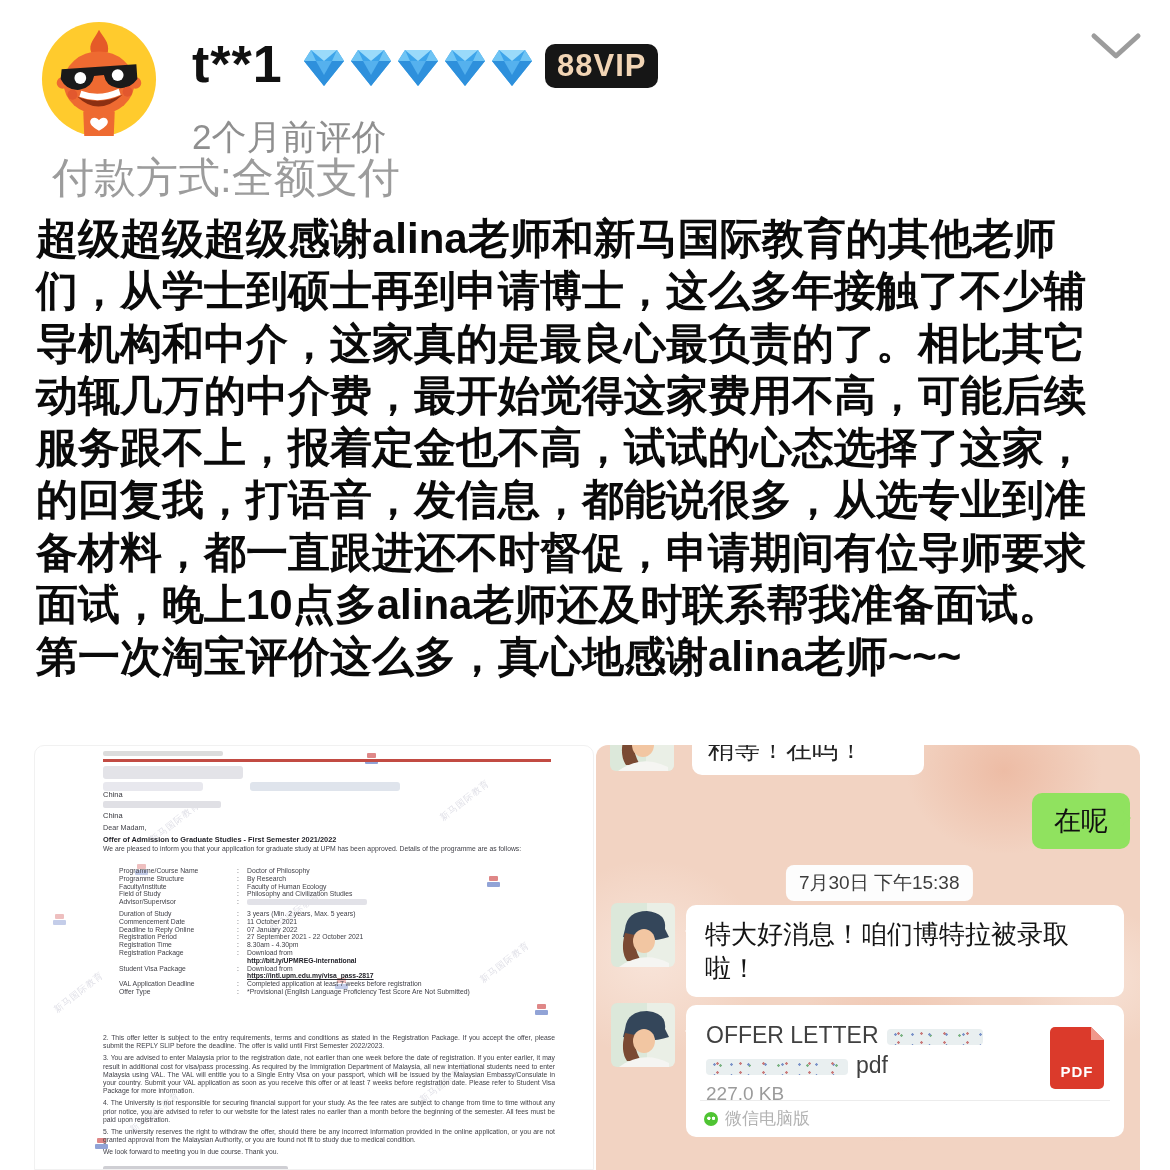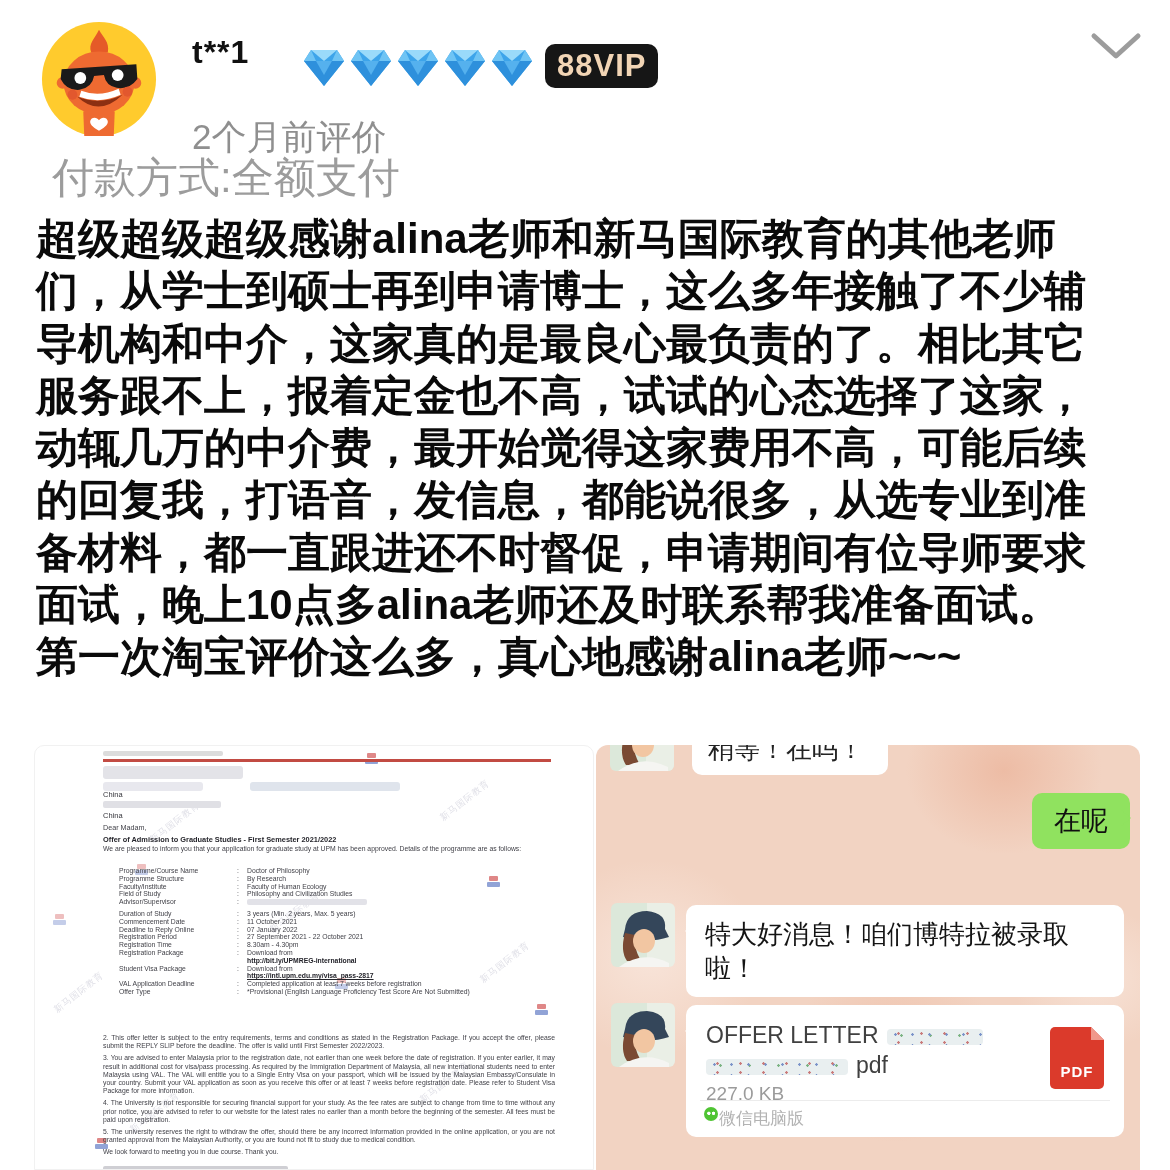--- a/index.html
+++ b/index.html
@@ -1,21 +1,21 @@
 <!DOCTYPE html>
 <html><head>
 <meta charset="utf-8">
 <style>
   html,body{margin:0;padding:0;background:#fff;}
   .page{position:relative;width:1170px;height:1170px;background:#fff;overflow:hidden;
         font-family:"Liberation Sans","DejaVu Sans",sans-serif;}
 
   
   .avatar{position:absolute;left:40px;top:20px;width:118px;height:118px;border-radius:50%;overflow:hidden;}
-  .username{position:absolute;left:192px;top:34px;font-size:32px;font-weight:800;color:#111;letter-spacing:1px;}
+  .username{position:absolute;left:192px;top:34px;font-size:52px;font-weight:800;color:#111;letter-spacing:1px;}
   .diamonds{position:absolute;left:302px;top:48px;display:flex;gap:3px;}
   .vip-badge{position:absolute;left:545px;top:44px;background:#161616;color:#F2D5B5;
              font-size:31px;font-weight:700;padding:4px 12px;border-radius:10px;letter-spacing:1px;}
   .review-time{position:absolute;left:192px;top:114px;font-size:35px;color:#8f8f8f;}
   .chevron{position:absolute;left:1090px;top:30px;cursor:pointer;}
 
   
   .payment{position:absolute;left:52px;top:150px;font-size:42px;color:#9c9c9c;font-weight:500;}
   .review{position:absolute;left:36px;top:213px;}
   .rline{font-size:42px;line-height:52.3px;color:#0a0a0a;font-weight:600;white-space:nowrap;}
@@ -59,21 +59,21 @@
   .wc{position:absolute;left:596px;top:745px;width:544px;height:425px;border-radius:12px 12px 0 0;overflow:hidden;cursor:pointer;
       background:
         radial-gradient(140px 120px at 75% 6%, #EDBCA5 0%, rgba(237,188,165,0) 70%),
         radial-gradient(160px 140px at 10% 50%, #F8E4D9 0%, rgba(248,228,217,0) 70%),
         radial-gradient(150px 130px at 55% 72%, #EFC2AC 0%, rgba(239,194,172,0) 70%),
         radial-gradient(120px 100px at 92% 55%, #F7E2D6 0%, rgba(247,226,214,0) 70%),
         #F2D3C2;}
   .wc *{box-sizing:border-box;}
   .wc-topavatar{position:absolute;left:14px;top:0;width:64px;height:26px;overflow:hidden;border-radius:0 0 6px 6px;}
   .wc-topavatar svg{margin-top:-38px;display:block;}
-  .wc-topbubble{position:absolute;left:96px;top:0;width:196px;height:30px;background:#fff;border-radius:0 0 10px 10px;overflow:hidden;}
+  .wc-topbubble{position:absolute;left:96px;top:0;width:232px;height:30px;background:#fff;border-radius:0 0 10px 10px;overflow:hidden;}
   .wc-topbubble span{display:block;margin-top:-13px;padding-left:16px;font-size:26px;color:#222;white-space:nowrap;}
   .wc-green{position:absolute;left:436px;top:48px;height:56px;background:#90E25F;border-radius:10px;
             display:flex;align-items:center;padding:0 22px;font-size:27px;color:#101010;}
   .wc-green::after{content:"";position:absolute;right:-9px;top:17px;width:0;height:0;
                    border:8px solid transparent;border-left:10px solid #90E25F;}
   .wc-time{position:absolute;left:50%;transform:translateX(-44%);top:120px;background:#FDFDFD;border-radius:8px;
            padding:5px 13px;font-size:19px;color:#3d3d3d;white-space:nowrap;}
   .wc-avatar{position:absolute;width:64px;height:64px;border-radius:6px;overflow:hidden;}
   .wc-avatar svg{filter:blur(.6px);}
   .wc-msg-avatar{left:15px;top:158px;}
@@ -92,21 +92,21 @@
   .redact-chip.r1{width:96px;margin-left:8px;}
   .redact-chip.r2{width:142px;margin-right:8px;}
   .fsize{padding:3px 12px 0 20px;font-size:19px;color:#9b9b9b;}
   .pdf{position:absolute;right:20px;top:22px;width:54px;height:62px;background:#DB3A2B;border-radius:5px;
        clip-path:polygon(0 0,41px 0,54px 13px,54px 62px,0 62px);}
   .pdf::before{content:"";position:absolute;top:0;right:0;width:13px;height:13px;background:#F0988B;
                clip-path:polygon(0 0,13px 13px,0 13px);}
   .pdf span{position:absolute;bottom:9px;left:0;right:0;text-align:center;color:#fff;font-weight:700;
             font-size:15px;letter-spacing:1px;}
   .fdivider{position:absolute;left:14px;right:14px;bottom:36px;height:1px;background:#ececec;}
-  .ffooter{position:absolute;left:18px;bottom:7px;display:flex;align-items:flex-start;gap:1px;
+  .ffooter{position:absolute;left:18px;bottom:7px;display:flex;align-items:center;gap:7px;
            font-size:17px;color:#b3b3b3;}
   .wc-src-icon{width:14px;height:14px;border-radius:50%;background:#4FC433;flex:none;
       background-image:radial-gradient(circle at 35% 45%,#fff 1.4px,transparent 2px),
                        radial-gradient(circle at 68% 45%,#fff 1.4px,transparent 2px);}
 </style>
 </head>
 <body>
 
 <div class="page">
 
@@ -192,23 +192,23 @@
   <div class="payment">付款方式:全额支付</div>
 
   <div class="review">
 
       <div class="rline">超级超级超级感谢alina老师和新马国际教育的其他老师</div>
 
       <div class="rline">们，从学士到硕士再到申请博士，这么多年接触了不少辅</div>
 
       <div class="rline">导机构和中介，这家真的是最良心最负责的了。相比其它</div>
 
+      <div class="rline">动辄几万的中介费，最开始觉得这家费用不高，可能后续</div>
+
       <div class="rline">服务跟不上，报着定金也不高，试试的心态选择了这家，</div>
-
-      <div class="rline">动辄几万的中介费，最开始觉得这家费用不高，可能后续</div>
 
 
       <div class="rline">的回复我，打语音，发信息，都能说很多，从选专业到准</div>
 
       <div class="rline">备材料，都一直跟进还不时督促，申请期间有位导师要求</div>
 
       <div class="rline">面试，晚上10点多alina老师还及时联系帮我准备面试。</div>
 
       <div class="rline">第一次淘宝评价这么多，真心地感谢alina老师~~~</div>
 
@@ -423,20 +423,21 @@
       </svg>
     </div>
     <div class="wc-topbubble">
       <span>稍等！在吗！</span>
     </div>
 
     <div class="wc-green">
       <span>在呢</span>
     </div>
 
+    <div class="wc-time">7月30日 下午15:38</div>
 
     <div class="wc-avatar wc-msg-avatar">
       <svg width="64" height="64" viewBox="0 0 64 64">
         <rect width="64" height="64" fill="#DCE8DA"></rect>
         <rect x="36" y="0" width="28" height="64" fill="#EAEFE6"></rect>
         <path d="M14 26 Q16 8 36 8 Q56 10 54 26 L58 34 Q36 41 12 34Z" fill="#34465A"></path>
         <path d="M14 30 Q9 48 16 58 L30 58 Q22 44 24 32Z" fill="#7A4A33"></path>
         <ellipse cx="33" cy="38" rx="11" ry="12" fill="#F2C6A2"></ellipse>
         <path d="M8 64 Q32 47 58 60 L58 64Z" fill="#F5F5F2"></path>
       </svg>

